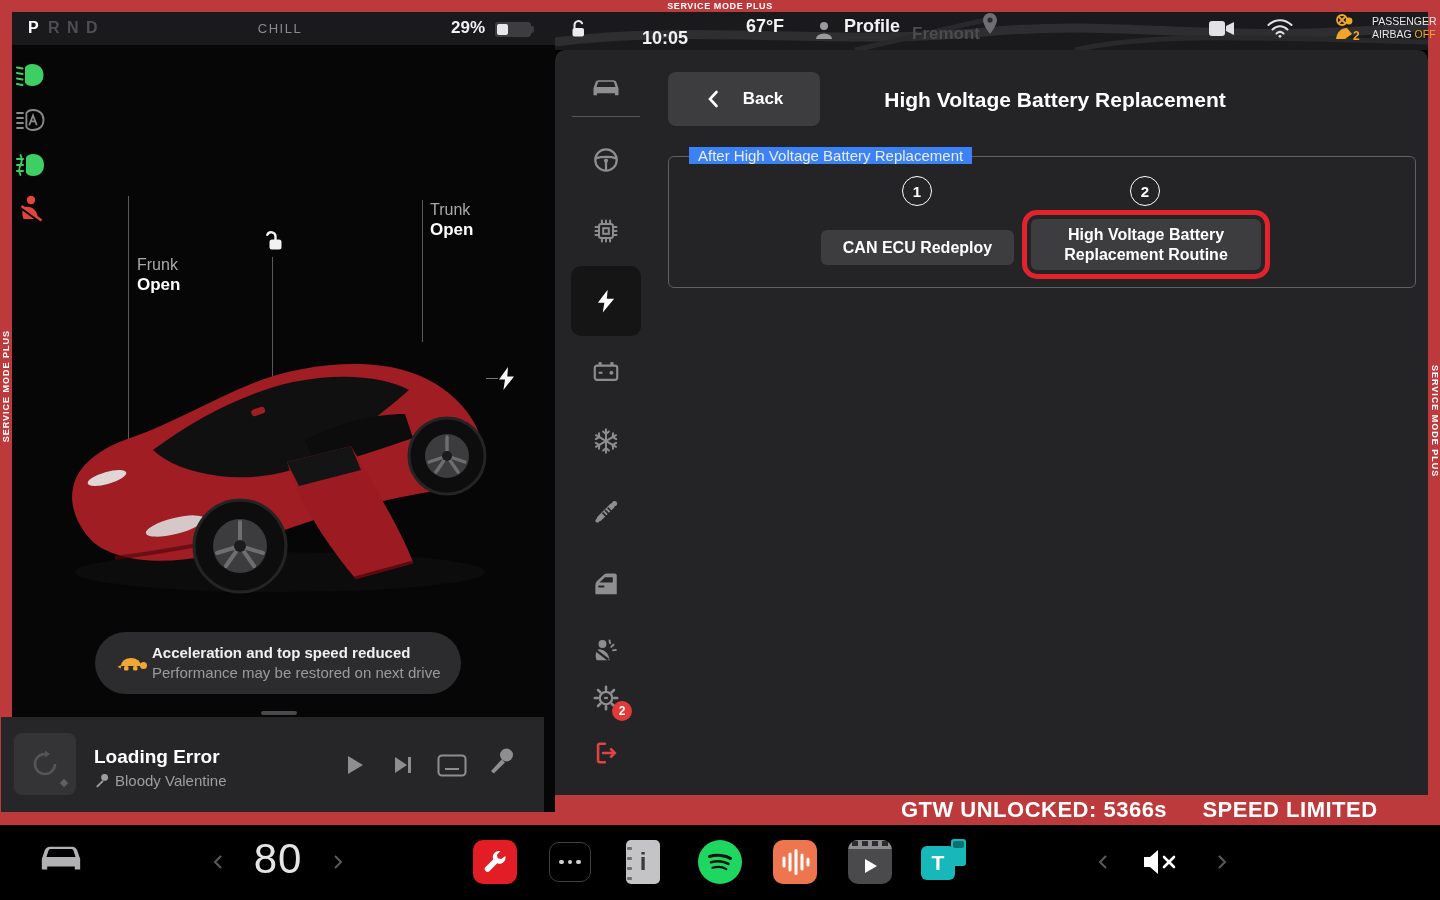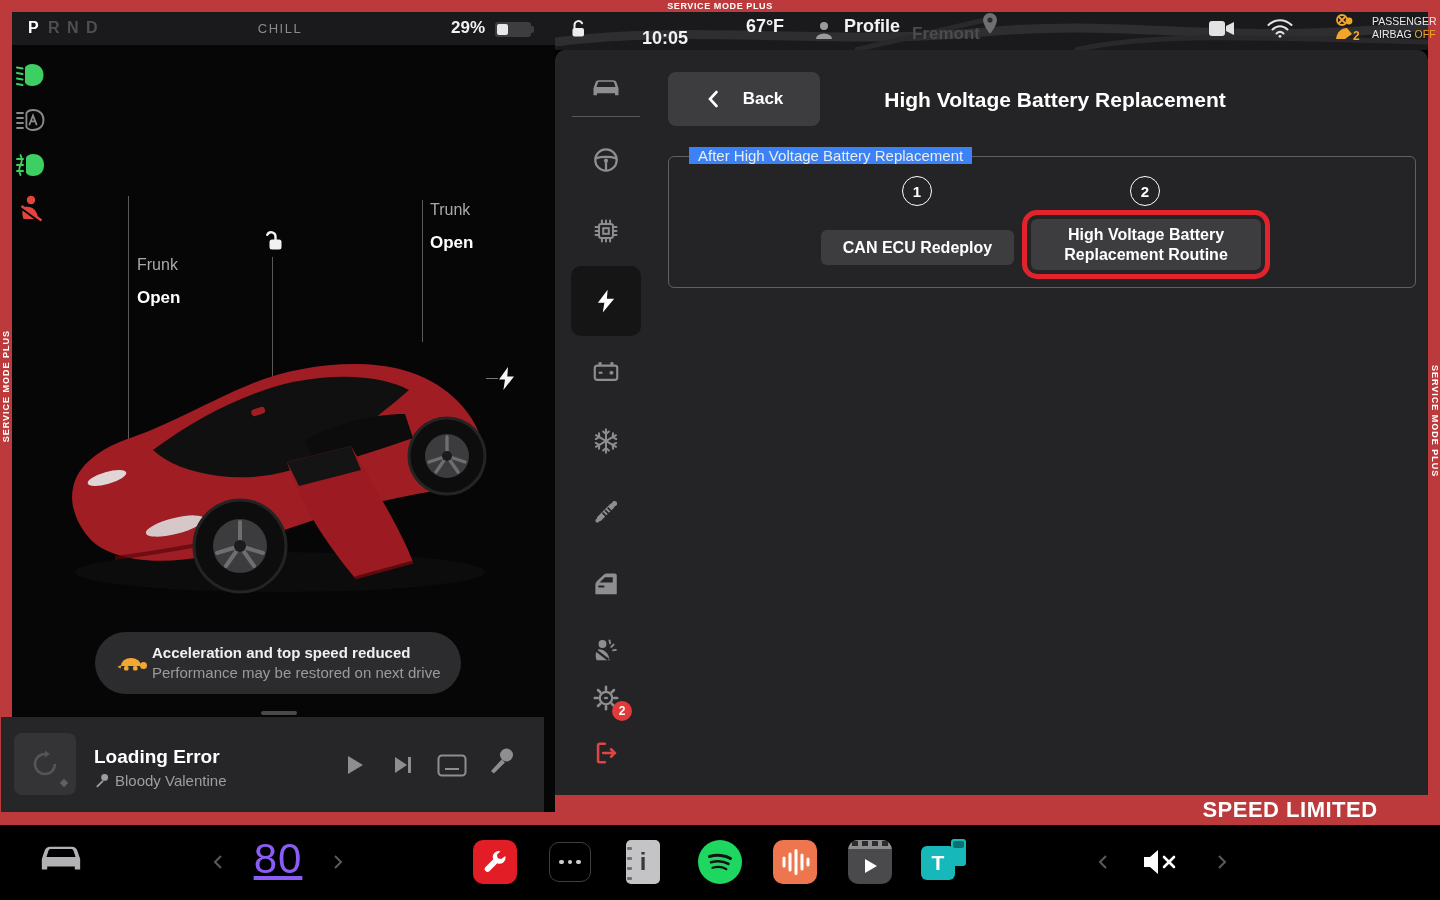--- a/index.html
+++ b/index.html
@@ -30,21 +30,21 @@
   .battery-fill { position:absolute; left:2px; top:2px; width:11px; height:11px; border-radius:2px; background:#e8e8e8; }
   .battery-nub { position:absolute; right:-3px; top:4px; width:3px; height:7px; border-radius:0 2px 2px 0; background:#3d3d40; }
   .faded-place { font-size:17px; font-weight:bold; color:#4c4c4f;margin-top:7px; }
   .airbag-txt { font-size:10.5px; font-weight:normal; color:#e8e8e8; line-height:13px; }
   .airbag-off { color:#f0a62a; }
 
   
   .left-panel { left:12px; top:45px; width:543px; height:767px; background:#060606; }
   .leader { width:1px; background:#5a5a5c; }
   .lbl-top { font-size:16px; color:#a9a9a9; }
-  .lbl-bot { font-size:17px; color:#fff; font-weight:bold; margin-top:14px; }
+  .lbl-bot { font-size:17px; color:#fff; font-weight:bold; margin-top:1px; }
   .alert-pill { left:95px; top:632px; width:366px; height:62px; border-radius:31px; background:#2c2c2e; }
   .alert-title { position:absolute; left:57px; top:12px; font-size:15px; font-weight:bold; color:#f0f0f0; }
   .alert-sub   { position:absolute; left:57px; top:32px; font-size:15px; color:#9b9b9b; }
   .drag-handle { left:261px; top:711px; width:36px; height:4px; border-radius:2px; background:#4a4a4c; }
 
   
   .media { left:1px; top:717px; width:543px; height:95px; background:#262628; }
   .album { position:absolute; left:13px; top:16px; width:62px; height:62px; border-radius:8px; background:#343436; }
   .media-title { position:absolute; left:93px; top:29px; font-size:19px; font-weight:600; color:#fff; }
   .media-sub { position:absolute; left:93px; top:55px; font-size:15px; color:#9e9e9e; display:flex; align-items:center; gap:6px; }
@@ -72,21 +72,21 @@
              font-size:16px; font-weight:600; display:flex; align-items:center; justify-content:center;
              text-align:center; line-height:1.2; }
   .hl-ring { position:absolute; border:5px solid #e2232b; border-radius:15px; pointer-events:none; }
 
   
   .red-banner { left:555px; top:795px; width:885px; height:30px; background:#bd3a3c; }
   .banner-txt { position:absolute; top:2px; color:#fff; font-size:22px; font-weight:bold; letter-spacing:.5px; }
 
   
   .launcher { left:0; top:825px; width:1440px; height:75px; background:#000; }
-  .temp-val { font-size:42px; color:#8b5cf6; letter-spacing:1px;text-decoration:underline; }
+  .temp-val { font-size:42px; color:#e5e5e5; letter-spacing:1px; }
   .app { border-radius:10px; display:flex; align-items:center; justify-content:center; }
   .dots-btn { width:42px; height:40px; border:1.5px solid #3f3f42; border-radius:10px;
               display:flex; align-items:center; justify-content:center; gap:4px; }
   .dot { width:4.5px; height:4.5px; border-radius:50%; background:#cfcfcf; }
   .contacts { width:34px; height:44px; border-radius:5px; background:#c4c4c6; position:relative;
               display:flex; align-items:center; justify-content:center; }
   .contacts .ring { position:absolute; left:1px; width:5px; height:3px; background:#707073; border-radius:1px; }
   .contacts .glyph { font-size:24px; font-weight:bold; color:#3a3a3c; }
   .tapp-square { width:34px; height:34px; border-radius:6px; background:#17b8ba; color:#fff;
                  font-size:21px; font-weight:bold; display:flex; align-items:center; justify-content:center; }
@@ -500,20 +500,21 @@
 
     <div class="step-circle" style="left:347px;top:126px;">1</div>
     <div class="svc-btn" style="left:266px;top:180px;width:193px;height:35px;">CAN ECU Redeploy</div>
 
     <div class="step-circle" style="left:575px;top:126px;">2</div>
     <div class="svc-btn" style="left:476px;top:169px;width:230px;height:51px;padding:0 18px;">High Voltage Battery Replacement Routine</div>
     <div class="hl-ring" style="left:467px;top:160px;width:248px;height:69px;"></div>
   </div>
 
   <div class="abs red-banner">
+    <span class="banner-txt" style="left:344px;width:270px;text-align:center;">GTW UNLOCKED: 5366s</span>
     <span class="banner-txt" style="left:645px;width:180px;text-align:center;">SPEED LIMITED</span>
   </div>
 
   <div class="abs launcher">
 
     <span class="abs" style="left:38px;top:14px;">
       <svg width="46" height="36" viewBox="0 0 24 18" fill="#b2b2b4">
         <path d="M2 10 l1.6-4.6 C 4 4.3 5 3.6 6.2 3.6 h 11.6 c 1.2 0 2.2.7 2.6 1.8 L 22 10 v 5.5 h-2.8 v-1.6 H 4.8 v1.6 H 2 Z M 4.4 9 h 15.2 l-1.1-3.4 c-.2-.5-.6-.8-1.1-.8 H 6.6 c-.5 0-.9.3-1.1.8 Z"></path>
       </svg>
     </span>

